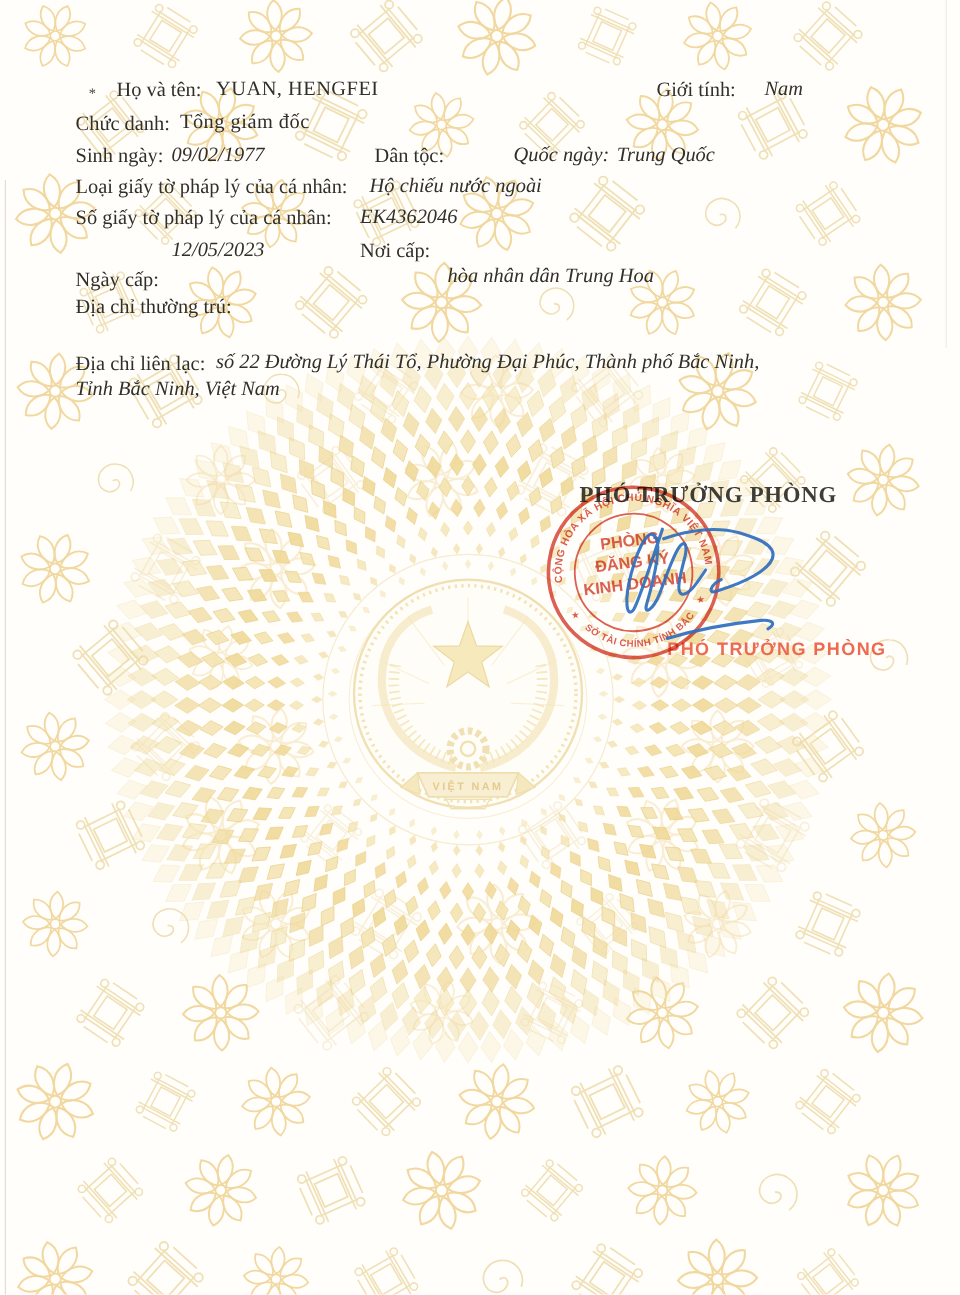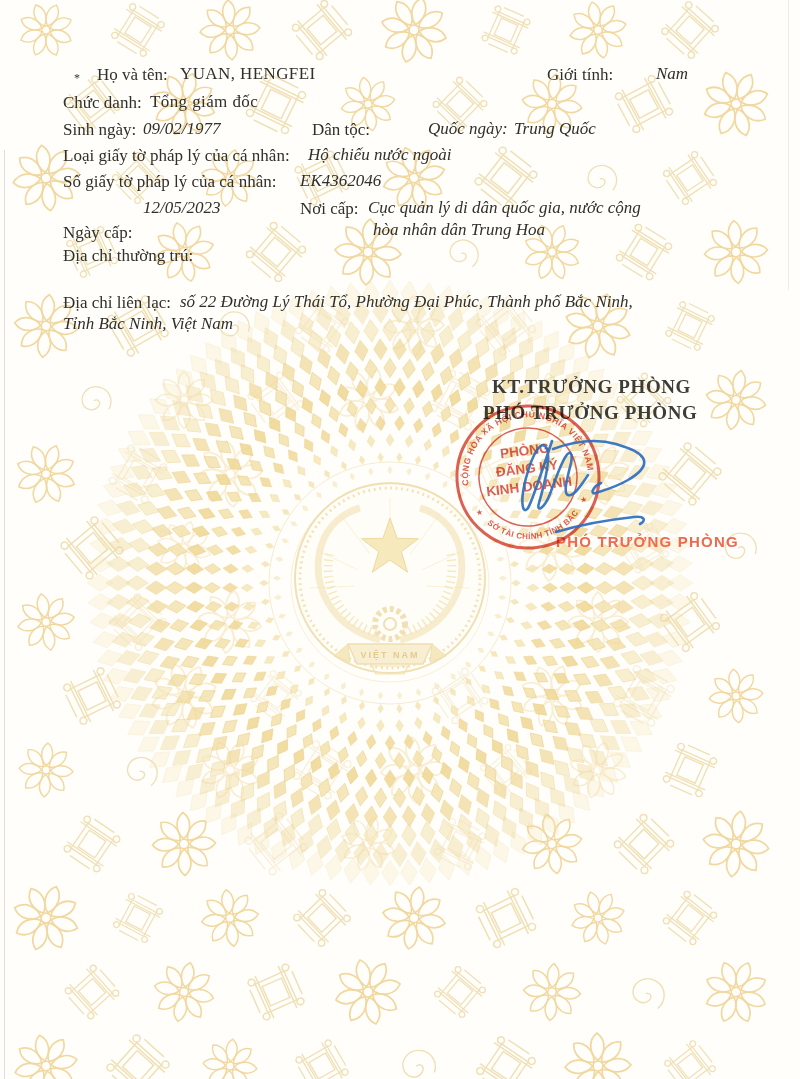--- a/index.html
+++ b/index.html
@@ -917,50 +917,48 @@
     </g>
   </svg>
 
   <div class="scanline" style="left:4px;top:150px;width:1px;height:929px;"></div>
   <div class="scanline" style="left:788px;top:0;width:1px;height:290px;opacity:.25;"></div>
 
   <span class="t mark" style="left:74px;top:68px;">*</span>
   <span class="t lab" style="left:97px;top:64px;">Họ và tên:</span>
   <span class="t upr" style="left:180px;top:63px;">YUAN, HENGFEI</span>
   <span class="t lab" style="left:547px;top:64px;">Giới tính:</span>
-  <span class="t val" style="left:656px;top:63px;">Nam</span>
+  <span class="t val" style="left:637px;top:63px;">Nam</span>
 
   <span class="t lab" style="left:63px;top:92px;">Chức danh:</span>
   <span class="t upr" style="left:150px;top:91px;">Tổng giám đốc</span>
 
   <span class="t lab" style="left:63px;top:119px;">Sinh ngày:</span>
   <span class="t val" style="left:143px;top:118px;">09/02/1977</span>
   <span class="t lab" style="left:312px;top:119px;">Dân tộc:</span>
   <span class="t val" style="left:428px;top:118px;">Quốc ngày:</span>
   <span class="t val" style="left:514px;top:118px;">Trung Quốc</span>
 
   <span class="t lab" style="left:63px;top:145px;">Loại giấy tờ pháp lý của cá nhân:</span>
   <span class="t val" style="left:308px;top:144px;">Hộ chiếu nước ngoài</span>
 
   <span class="t lab" style="left:63px;top:171px;">Số giấy tờ pháp lý của cá nhân:</span>
   <span class="t val" style="left:300px;top:170px;">EK4362046</span>
 
   <span class="t lab" style="left:63px;top:198px;margin-top:24px;">Ngày cấp:</span>
   <span class="t val" style="left:143px;top:197px;">12/05/2023</span>
   <span class="t lab" style="left:300px;top:198px;">Nơi cấp:</span>
-  <span class="t val" style="left:368px;top:197px;">Cục quản lý di dân quốc gia, nước cộng</span>
   <span class="t val" style="left:373px;top:219px;">hòa nhân dân Trung Hoa</span>
 
   <span class="t lab" style="left:63px;top:245px;">Địa chỉ thường trú:</span>
 
   <span class="t lab" style="left:63px;top:292px;">Địa chỉ liên lạc:</span>
   <span class="t val" style="left:180px;top:291px;">số 22 Đường Lý Thái Tổ, Phường Đại Phúc, Thành phố Bắc Ninh,</span>
   <span class="t val" style="left:63px;top:313px;font-family:Liberation Serif, serif;">Tỉnh Bắc Ninh, Việt Nam</span>
 
-  <span class="t head" style="left:492px;top:376px;">KT.TRƯỞNG PHÒNG</span>
   <span class="t head" style="left:483px;top:402px;">PHÓ TRƯỞNG PHÒNG</span>
 
   <span class="t red-title" style="left:556px;top:531px;">PHÓ TRƯỞNG PHÒNG</span>
 
   <svg width="800" height="1079" viewBox="0 0 800 1079" style="pointer-events:none">
     <defs>
       <path id="arcTop" d="M -59.8,5.2 A 60,60 0 1 1 59.8,5.2"></path>
       <path id="arcBot" d="M -47.5,39.9 A 62,62 0 0 0 47.5,39.9"></path>
     </defs>
     <g transform="translate(528,477) rotate(-7)" opacity="0.88" style="mix-blend-mode:multiply" font-family="Liberation Sans, DejaVu Sans, sans-serif" fill="#d84b3c">

